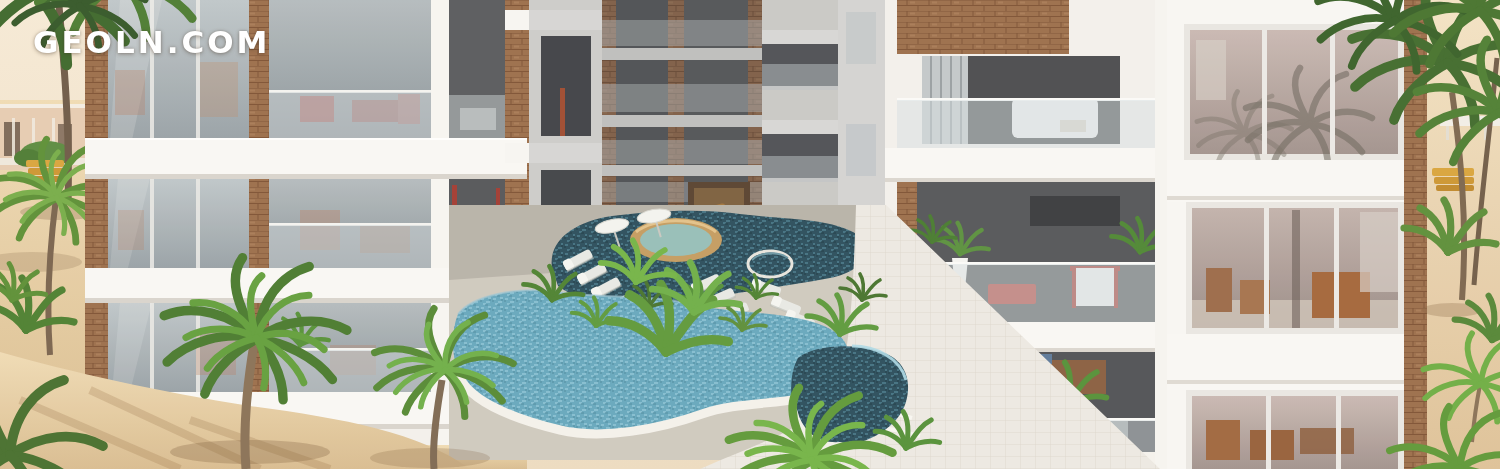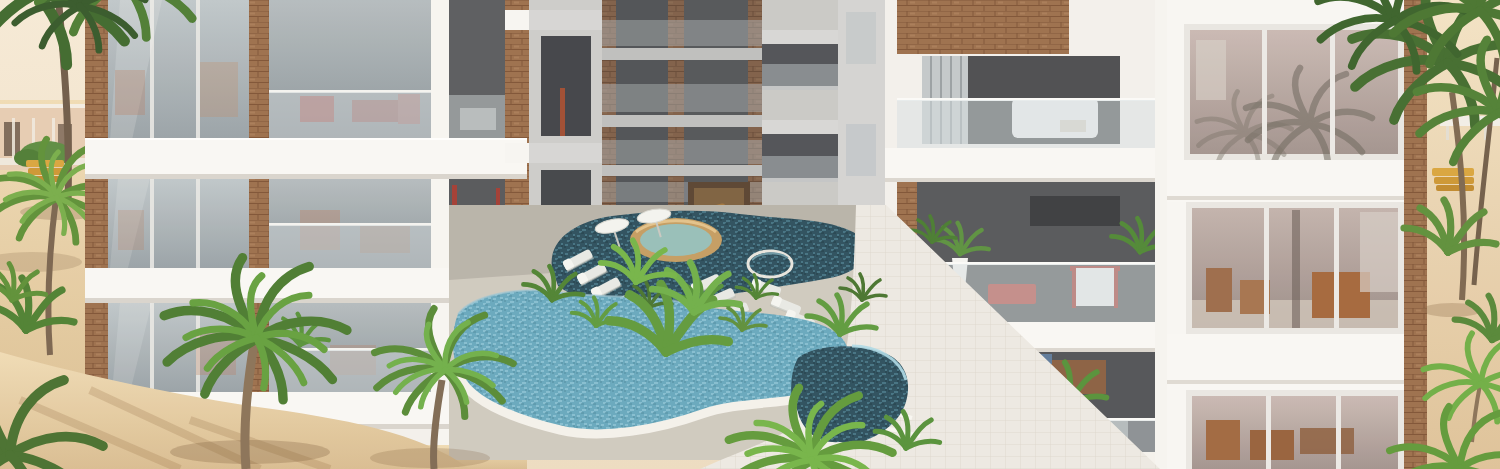--- a/index.html
+++ b/index.html
@@ -468,13 +468,14 @@
 
     <use href="#canopy" transform="translate(1448,60) scale(1.5)" style="color:#416c2e"></use>
     <use href="#canopy" transform="translate(1500,110) scale(1.3)" style="color:#4f7f35"></use>
     <use href="#canopy" transform="translate(1395,18) scale(1.2)" style="color:#39612a"></use>
     <use href="#canopy" transform="translate(1480,8) scale(1.4)" style="color:#47742f"></use>
   </g>
 
   <rect x="0" y="0" width="1500" height="469" fill="#ffdcb0" opacity="0.04"></rect>
 </svg>
 
+<div class="watermark">GEOLN.COM</div>
 </div>
 
 </body></html>

